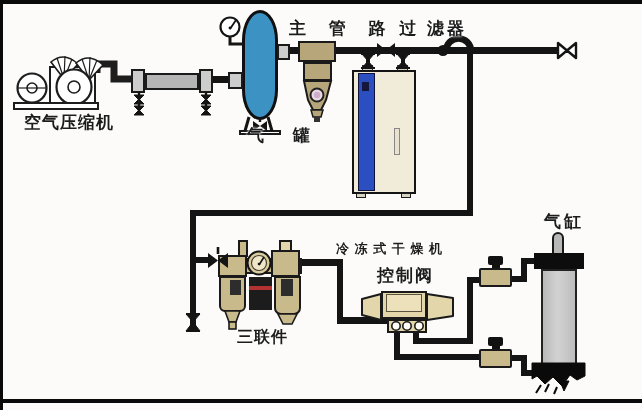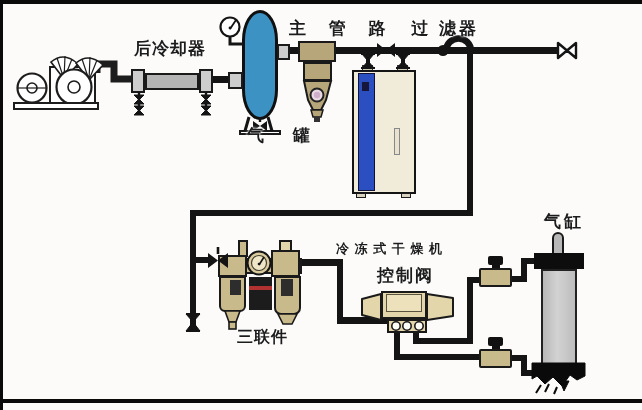--- a/index.html
+++ b/index.html
@@ -211,23 +211,23 @@
         <circle cx="419" cy="326" r="4.2"></circle>
     </g>
 
     <g fill="#0a0a0a" stroke="#0a0a0a">
       <path d="M532,363 L585,363 L585,376 L577,380 L570,375 L562,386 L553,377 L545,384 L537,376 L532,379 Z"></path>
       <path d="M541,385 L536,393 M549,384 L545,392 M557,387 L554,394" fill="none" stroke-width="2"></path>
       <path d="M560,381 L569,381 L564,391 Z"></path>
     </g>
   </svg>
 
-  <div class="lbl" style="left:134px;top:37px;font-size:17px;letter-spacing:1px;">后冷却器</div>
+  <div class="lbl" style="left:24px;top:111px;font-size:17px;letter-spacing:1px;">空气压缩机</div>
   <div class="lbl" style="left:247px;top:124px;font-size:17px;letter-spacing:12px;">气 罐</div>
   <div class="lbl" style="left:289px;top:17px;font-size:17px;">
     <span style="letter-spacing:9px;">主 管 路</span>
-    <span style="margin-left:12px;letter-spacing:3px;text-align:center;">过 滤器</span>
+    <span style="letter-spacing:3px;text-align:center;">过 滤器</span>
   </div>
   <div class="lbl" style="left:336px;top:197px;font-size:13px;letter-spacing:1px;margin-top:43px;">冷 冻 式 干 燥 机</div>
   <div class="lbl" style="left:377px;top:264px;font-size:17px;letter-spacing:2px;">控制阀</div>
   <div class="lbl" style="left:237px;top:327px;font-size:16px;letter-spacing:1px;">三联件</div>
   <div class="lbl" style="left:544px;top:210px;font-size:17px;letter-spacing:3px;">气缸</div>
 </div>
 
 </body></html>

